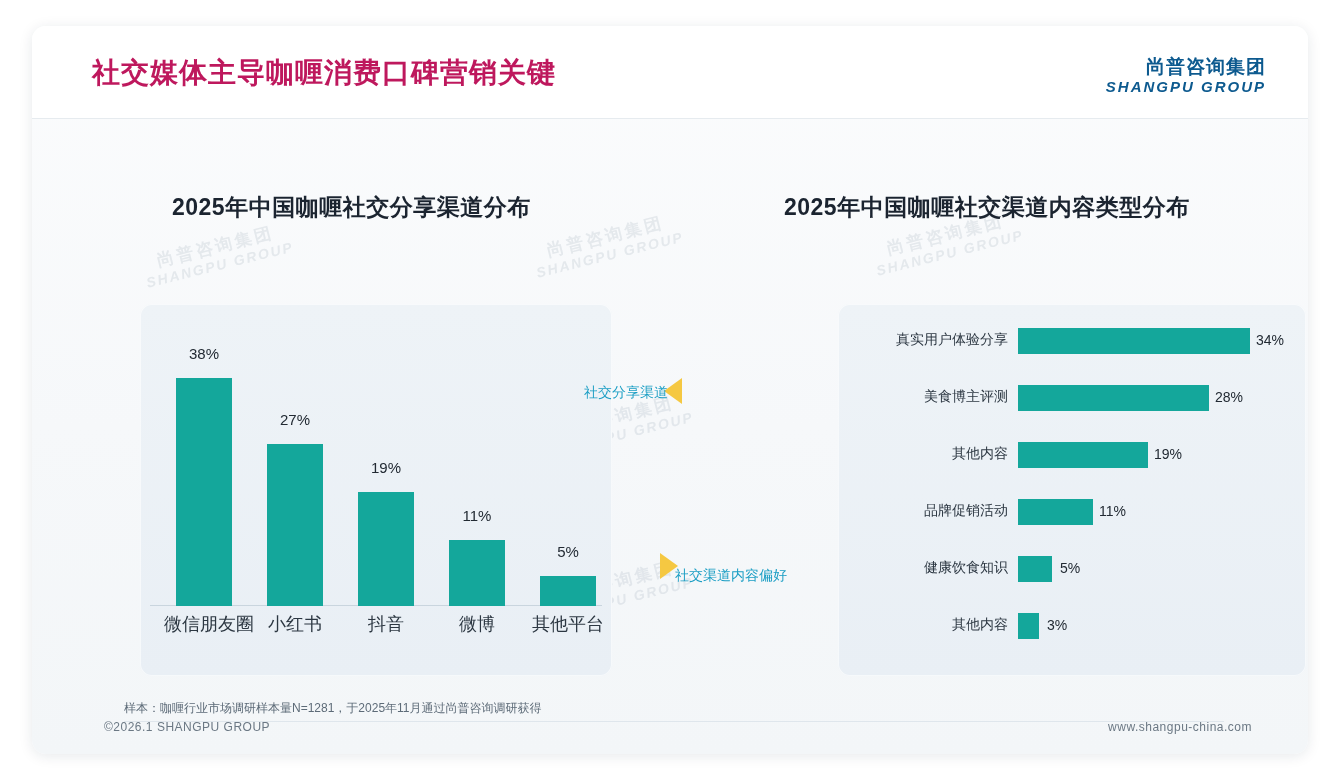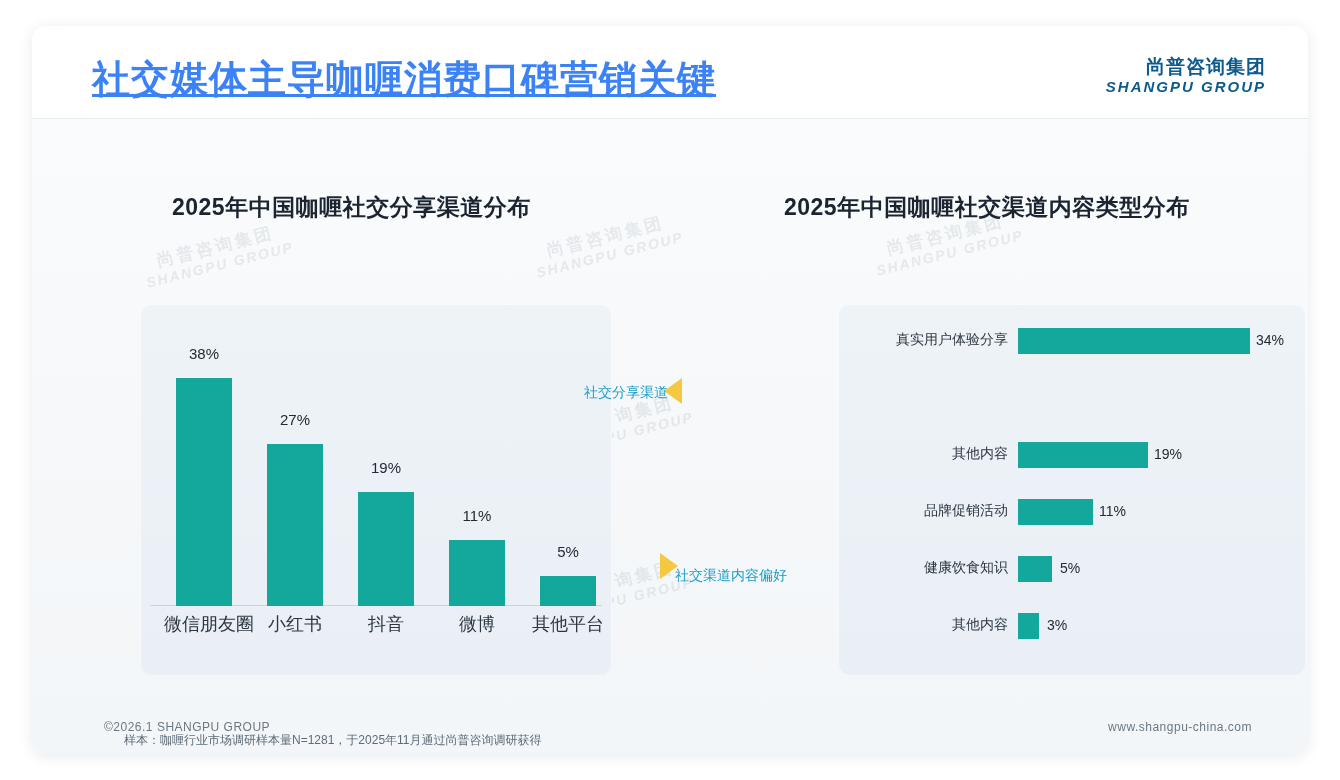--- a/index.html
+++ b/index.html
@@ -34,25 +34,24 @@
     left: 0; top: 0;
     width: 1276px;
     height: 92px;
     background: #ffffff;
     border-bottom: 1px solid #e6ebef;
   }
   .header-title {
     position: absolute;
     left: 60px;
     top: 28px;
-    font-size: 38px;
-    font-weight: bold;
-    color: #3b82f6;
+    font-size: 28px;
+    font-weight: bold;
+    color: #be185d;
     letter-spacing: 1px;
-    text-decoration: underline;
   }
   .brand {
     position: absolute;
     right: 42px;
     top: 30px;
     text-align: right;
     line-height: 1.15;
   }
   .brand-cn {
     font-size: 19px;
@@ -212,22 +211,21 @@
     border-left: 18px solid #f5c842;
   }
 
   
   .note-box {
     position: absolute;
     left: 92px;
     top: 672px;
     width: 1100px;
     border-bottom: 1px solid #dfe6ec;
-    padding-bottom: 10px;
-    margin-top: 32px;
+    padding-bottom: 4px;
   }
   .note-text {
     font-size: 12px;
     color: #5d6b78;
   }
   .footer-left {
     position: absolute;
     left: 72px;
     bottom: 20px;
     font-size: 12px;
@@ -334,20 +332,25 @@
       </div>
     </div>
 
     <div class="bar-chart">
       <div class="bar-row" style="top:24px;">
         <div class="bar-cat">真实用户体验分享</div>
         <div class="bar-fill" style="width:232px;"></div>
         <div class="bar-val" style="left:418px;">34%</div>
       </div>
 
+      <div class="bar-row" style="top:81px;">
+        <div class="bar-cat">美食博主评测</div>
+        <div class="bar-fill" style="width:191px;"></div>
+        <div class="bar-val" style="left:377px;">28%</div>
+      </div>
 
       <div class="bar-row" style="top:138px;">
         <div class="bar-cat">其他内容</div>
         <div class="bar-fill" style="width:130px;"></div>
         <div class="bar-val" style="left:316px;">19%</div>
       </div>
 
       <div class="bar-row" style="top:195px;">
         <div class="bar-cat">品牌促销活动</div>
         <div class="bar-fill" style="width:75px;"></div>

